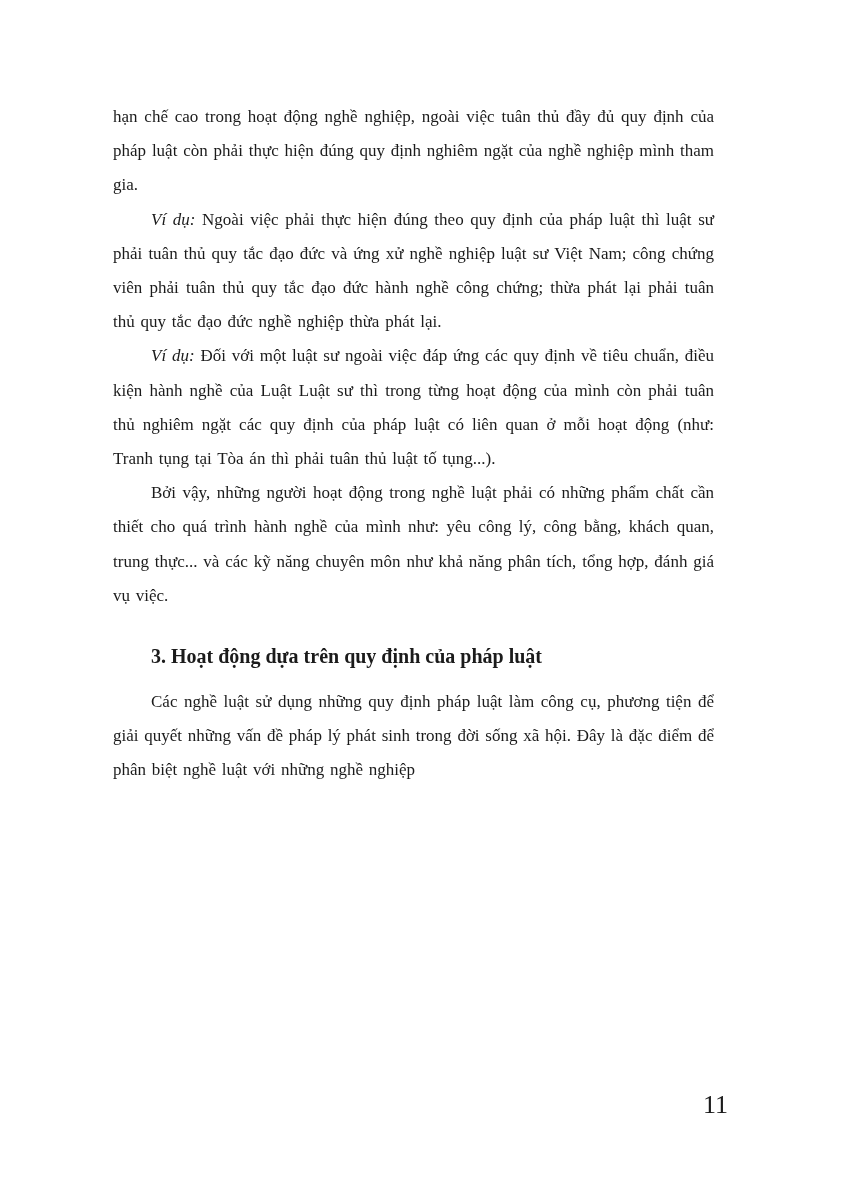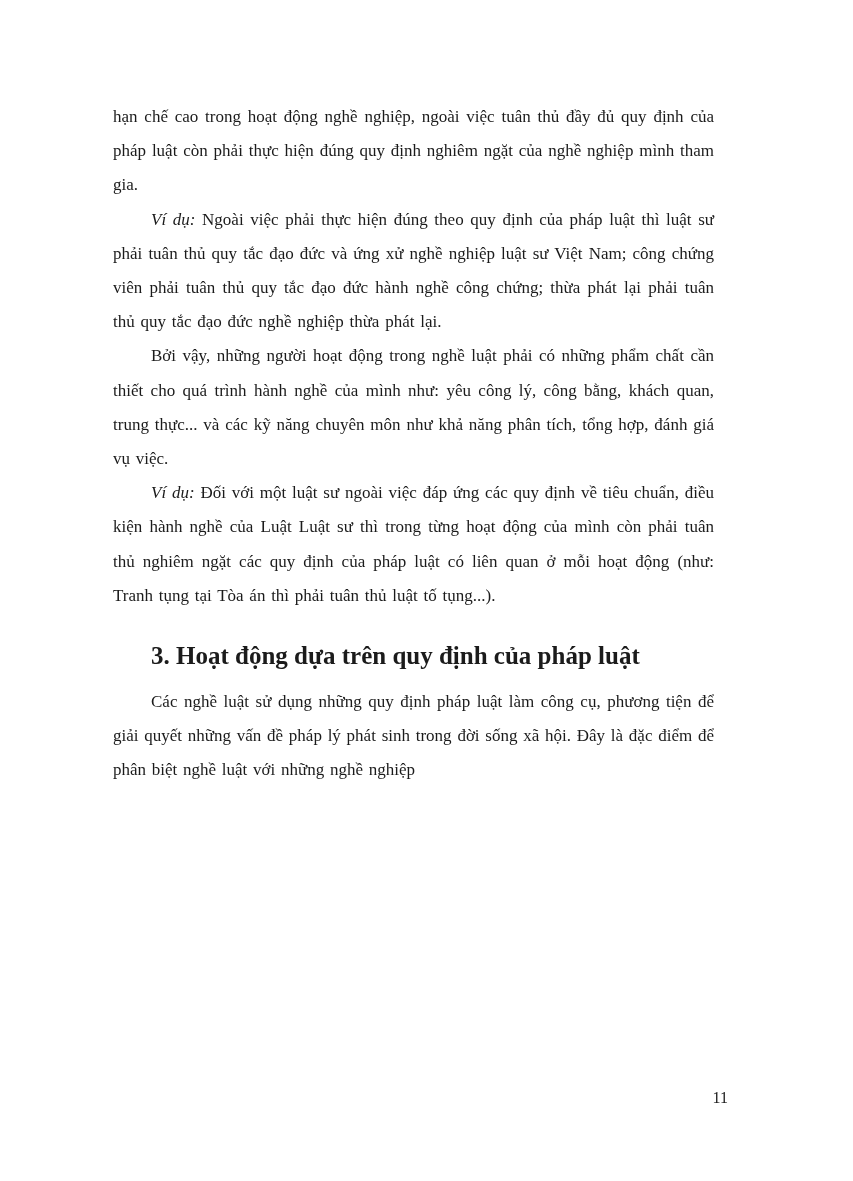--- a/index.html
+++ b/index.html
@@ -28,41 +28,41 @@
     word-spacing: 1.5px;
   }
   .page p.indent {
     text-indent: 38px;
   }
   .page p em {
     font-style: italic;
     margin-top: 12px;
   }
   .page h3 {
-    font-size: 25px;
+    font-size: 20px;
     line-height: 34px;
     font-weight: bold;
     margin: 26px 0 12px 0;
     text-indent: 38px;
     text-align: left;
   }
   .page-number {
     position: absolute;
-    bottom: 70px;
+    bottom: 63px;
     right: 125px;
-    font-size: 16px;
+    font-size: 26px;
     line-height: 26px;
     color: #1b1b1b;
   }
 </style>
 </head>
 <body>
 
 <div class="page">
     <p><span>hạn chế cao trong hoạt động nghề nghiệp, ngoài việc tuân thủ đầy đủ quy định của pháp luật còn phải thực hiện đúng quy định nghiêm ngặt của nghề nghiệp mình tham gia.</span></p>
     <p class="indent"><em>Ví dụ: </em><span>Ngoài việc phải thực hiện đúng theo quy định của pháp luật thì luật sư phải tuân thủ quy tắc đạo đức và ứng xử nghề nghiệp luật sư Việt Nam; công chứng viên phải tuân thủ quy tắc đạo đức hành nghề công chứng; thừa phát lại phải tuân thủ quy tắc đạo đức nghề nghiệp thừa phát lại.</span></p>
+    <p class="indent"><em>Ví dụ: </em><span>Đối với một luật sư ngoài việc đáp ứng các quy định về tiêu chuẩn, điều kiện hành nghề của Luật Luật sư thì trong từng hoạt động của mình còn phải tuân thủ nghiêm ngặt các quy định của pháp luật có liên quan ở mỗi hoạt động (như: Tranh tụng tại Tòa án thì phải tuân thủ luật tố tụng...).</span></p>
     <p class="indent"><span>Bởi vậy, những người hoạt động trong nghề luật phải có những phẩm chất cần thiết cho quá trình hành nghề của mình như: yêu công lý, công bằng, khách quan, trung thực... và các kỹ năng chuyên môn như khả năng phân tích, tổng hợp, đánh giá vụ việc.</span></p>
-    <p class="indent"><em>Ví dụ: </em><span>Đối với một luật sư ngoài việc đáp ứng các quy định về tiêu chuẩn, điều kiện hành nghề của Luật Luật sư thì trong từng hoạt động của mình còn phải tuân thủ nghiêm ngặt các quy định của pháp luật có liên quan ở mỗi hoạt động (như: Tranh tụng tại Tòa án thì phải tuân thủ luật tố tụng...).</span></p>
     <h3>3. Hoạt động dựa trên quy định của pháp luật</h3>
     <p class="indent"><span>Các nghề luật sử dụng những quy định pháp luật làm công cụ, phương tiện để giải quyết những vấn đề pháp lý phát sinh trong đời sống xã hội. Đây là đặc điểm để phân biệt nghề luật với những nghề nghiệp</span></p>
   </div>
 
 <div class="page-number">11</div>
 
 </body></html>

